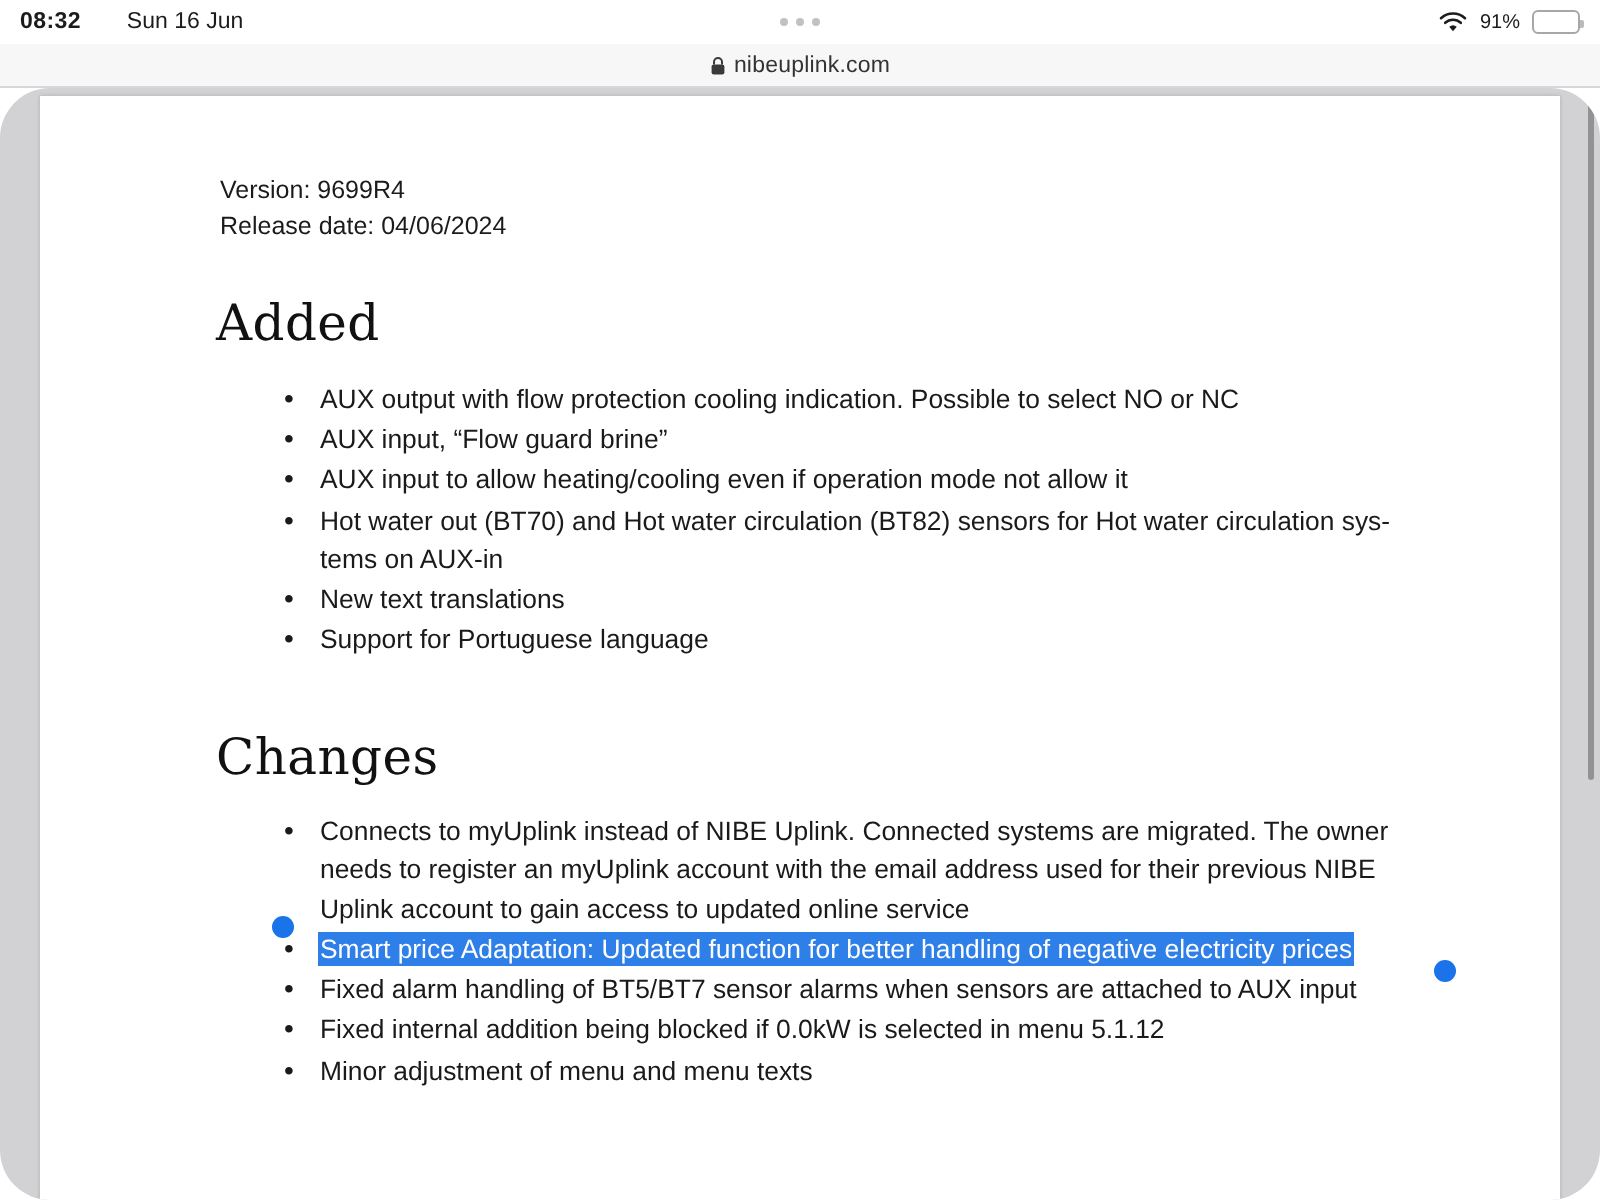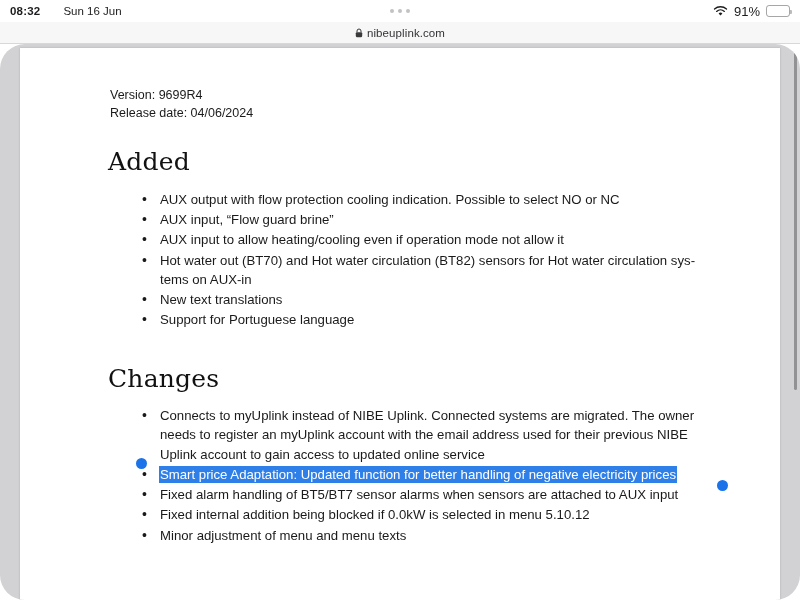--- a/index.html
+++ b/index.html
@@ -47,21 +47,21 @@
     background: #c2c2c6; display: block;
   }
   .sb-right {
     margin-left: auto;
     display: flex;
     align-items: center;
     gap: 6px;
     flex: 0 0 auto;
   }
   .wifi-icon svg { display: block; }
-  .sb-batt-text { font-size: 13px; }
+  .sb-batt-text { font-size: 10px; }
   .batt {
     width: 24px; height: 11.5px;
     border: 1px solid rgba(60,60,67,0.45);
     border-radius: 3px;
     position: relative;
     padding: 1.2px;
   }
   .batt::after {
     content: "";
     position: absolute;
@@ -271,21 +271,21 @@
           </li>
         <li class="sel-line">
           <span class="sel">Smart price Adaptation: Updated function for better handling of negative electricity prices</span>
           <span class="handle handle-start"></span>
           <span class="handle handle-end"></span>
         </li>
         <li>
             <span class="li-wrap">Fixed alarm handling of BT5/BT7 sensor alarms when sensors are attached to AUX input</span>
           </li>
         <li>
-            <span class="li-wrap">Fixed internal addition being blocked if 0.0kW is selected in menu 5.10.12</span>
+            <span class="li-wrap">Fixed internal addition being blocked if 0.0kW is selected in menu 5.1.12</span>
           </li>
         <li>
             <span class="li-wrap">Minor adjustment of menu and menu texts</span>
           </li>
       </ul>
 
     </div>
   </div>
   <div class="vscroll"></div>
 </div>

